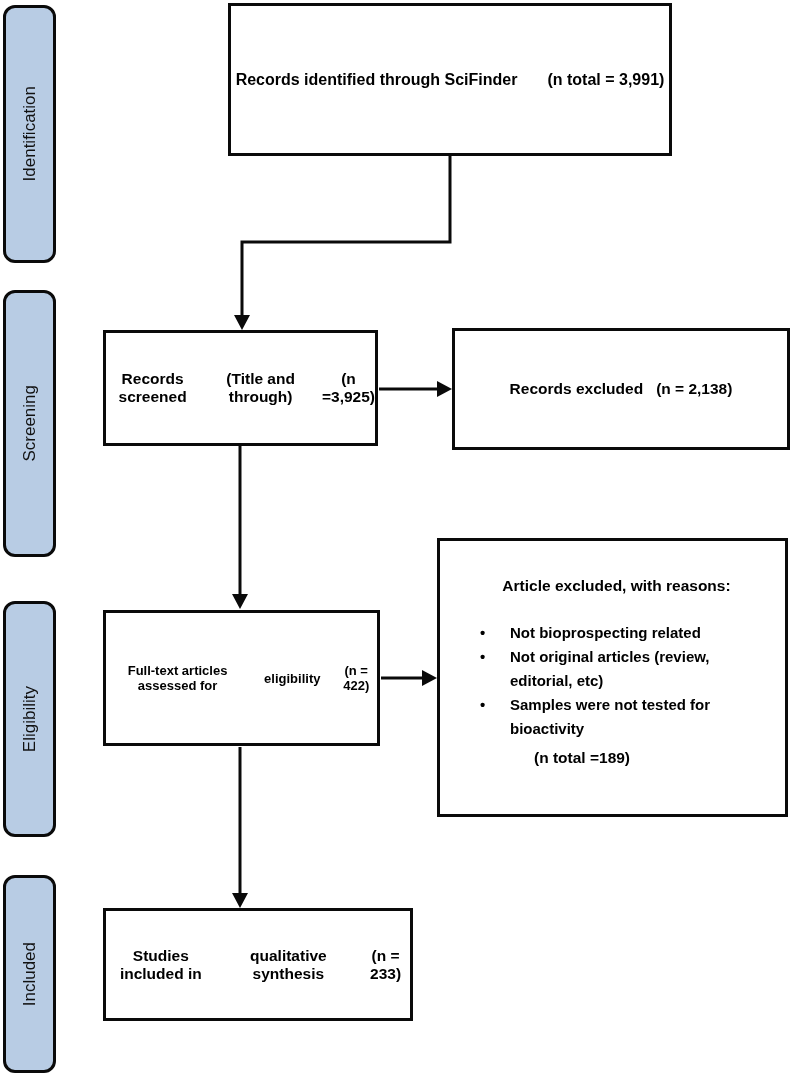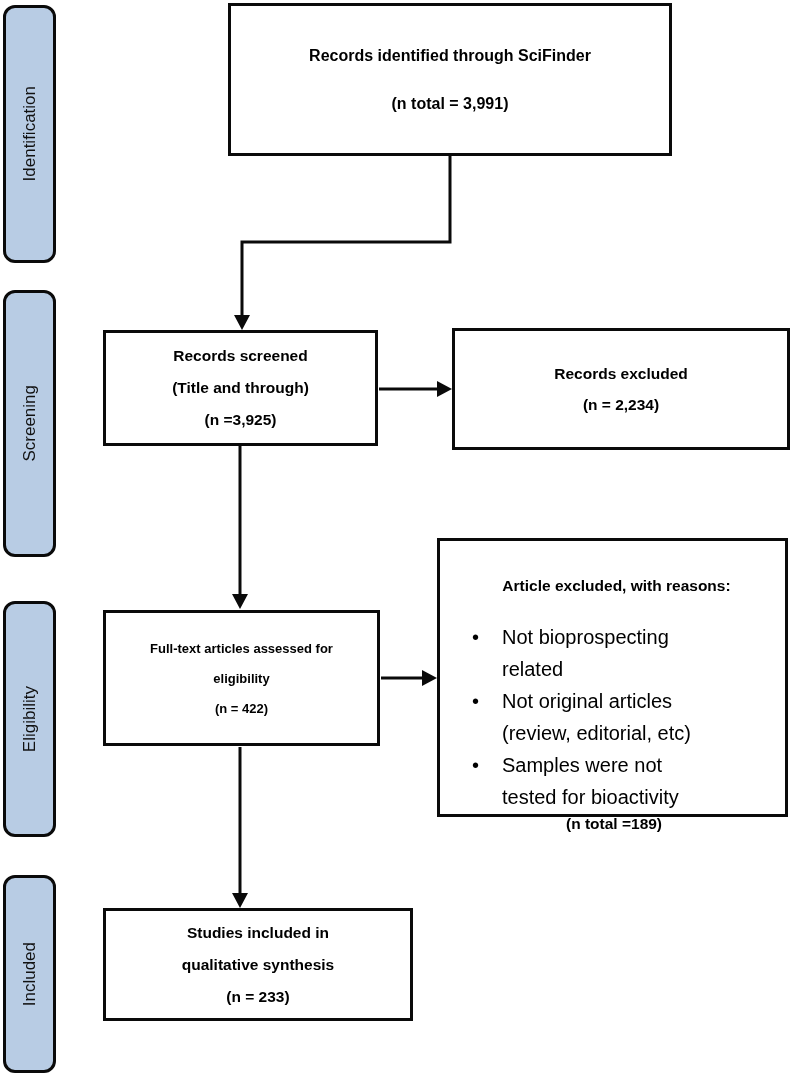--- a/index.html
+++ b/index.html
@@ -38,21 +38,21 @@
   #stage-screening      { top: 290px; height: 267px; }
   #stage-eligibility    { top: 601px; height: 236px; }
   #stage-included       { top: 875px; height: 198px; }
 
   
   .flow-box {
     position: absolute;
     background: #ffffff;
     border: 3px solid #0a0a0a;
     display: flex;
-    flex-direction: column;
+    flex-direction: row;
     align-items: center;
     justify-content: center;
     text-align: center;
     font-weight: 700;
   }
   .flow-box .line { display: block; }
 
   #box-identified {
     left: 228px; top: 3px; width: 444px; height: 153px;
     gap: 30px; font-size: 16px;
@@ -83,40 +83,41 @@
     padding: 36px 8px 0 16px;
   }
   .excl-title {
     font-weight: 700;
     font-size: 15.5px;
     text-align: center;
     margin: 0 0 26px 0;
   }
   .excl-list {
     list-style: none;
-    margin: 0;
+    margin: 8px;
     padding: 0 0 0 12px;
-    font-size: 20px;
+    font-size: 15px;
     line-height: 1.6;
+    font-weight: bold;
   }
   .excl-list li {
     position: relative;
     padding-left: 34px;
     width: 250px;
   }
   .excl-list li::before {
     content: "\2022";
     position: absolute;
     left: 4px;
     top: 0;
   }
   .excl-total {
     font-weight: 700;
     font-size: 15.5px;
-    margin: 2px 0 0 110px;
+    margin: 2px 0 0 78px;
   }
 
   
   svg.connectors {
     position: absolute;
     left: 0; top: 0;
     pointer-events: none;
   }
 </style>
 </head>
@@ -160,21 +161,21 @@
   </div>
 
   <div class="flow-box" id="box-screened">
     <span class="line">Records screened</span>
     <span class="line">(Title and through)</span>
     <span class="line">(n =3,925)</span>
   </div>
 
   <div class="flow-box" id="box-records-excluded">
     <span class="line">Records excluded</span>
-    <span class="line">(n = 2,234)</span>
+    <span class="line">(n = 2,138)</span>
   </div>
 
   <div class="flow-box" id="box-fulltext">
     <span class="line">Full-text articles assessed for</span>
     <span class="line">eligibility</span>
     <span class="line">(n = 422)</span>
   </div>
 
   <div class="flow-box" id="box-article-excluded">
     <p class="excl-title">Article excluded, with reasons:</p>

